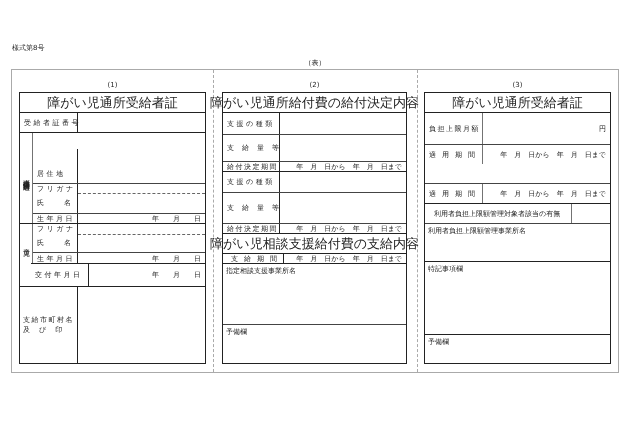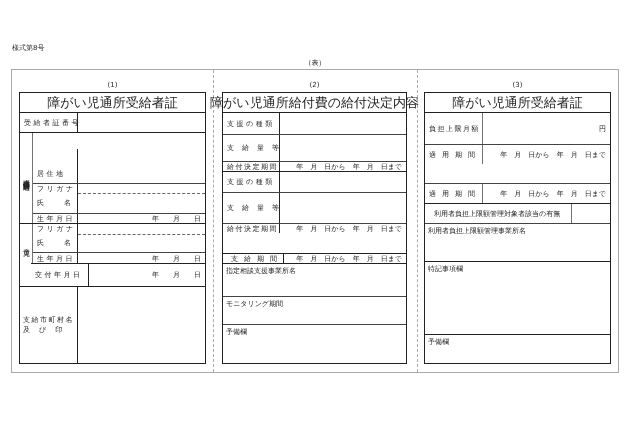--- a/index.html
+++ b/index.html
@@ -114,32 +114,30 @@
     <div class="cell" style="left:57px;right:0;"></div>
   </div>
   <div class="row thin" style="top:99px;height:31px;">
     <div class="cell lbl-spaced vr" style="left:0;width:57px;letter-spacing:8px;">支給量等</div>
     <div class="cell" style="left:57px;right:0;"></div>
   </div>
   <div class="row thin" style="top:130px;height:10px;">
     <div class="cell lbl-spaced vr" style="left:0;width:57px;letter-spacing:1.5px;">給付決定期間</div>
     <div class="cell val" style="left:57px;right:0;word-spacing:3px;">年　月　日から　年　月　日まで</div>
   </div>
+  <div class="row thick" style="top:140px;height:20px;">
+    <div class="cell center title" style="left:0;right:0;">障がい児相談支援給付費の支給内容</div>
+  </div>
   <div class="row thick" style="top:160px;height:10px;">
     <div class="cell lbl-spaced vr" style="left:4px;width:57px;letter-spacing:6px;">支給期間</div>
     <div class="cell val" style="left:57px;right:0;word-spacing:3px;">年　月　日から　年　月　日まで</div>
   </div>
   <div class="row thick" style="top:170px;height:33px;">
     <div class="cell topleft" style="left:0;right:0;">
       <span>指定相談支援事業所名</span>
-    </div>
-  </div>
-  <div class="row thin" style="top:203px;height:28px;">
-    <div class="cell topleft" style="left:0;right:0;">
-      <span>モニタリング期間</span>
     </div>
   </div>
   <div class="row thin" style="top:231px;bottom:0;">
     <div class="cell topleft" style="left:0;right:0;">
       <span>予備欄</span>
     </div>
   </div>
 </div>
 
 <div class="abs pnum" style="left:424px;width:187px;">(3)</div>

